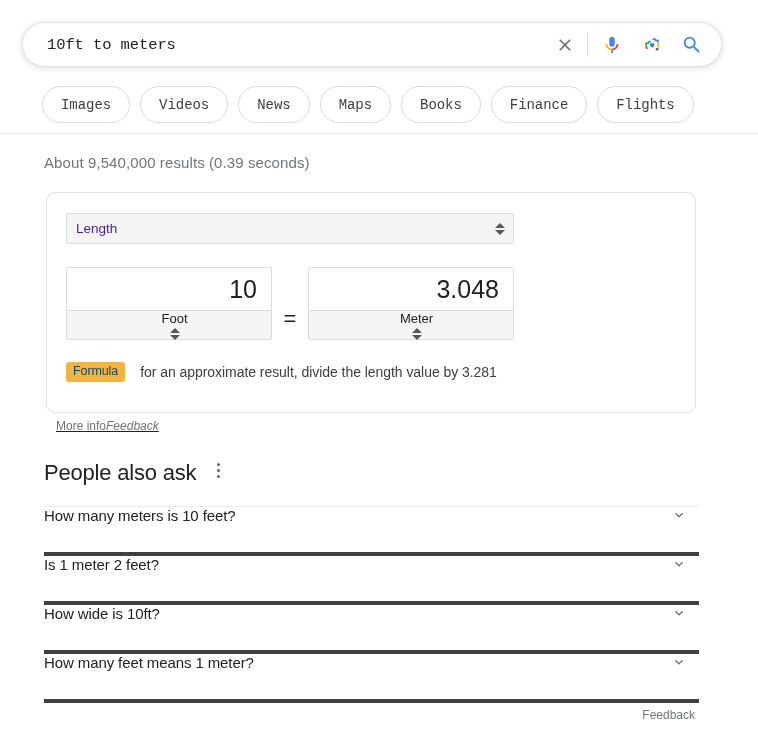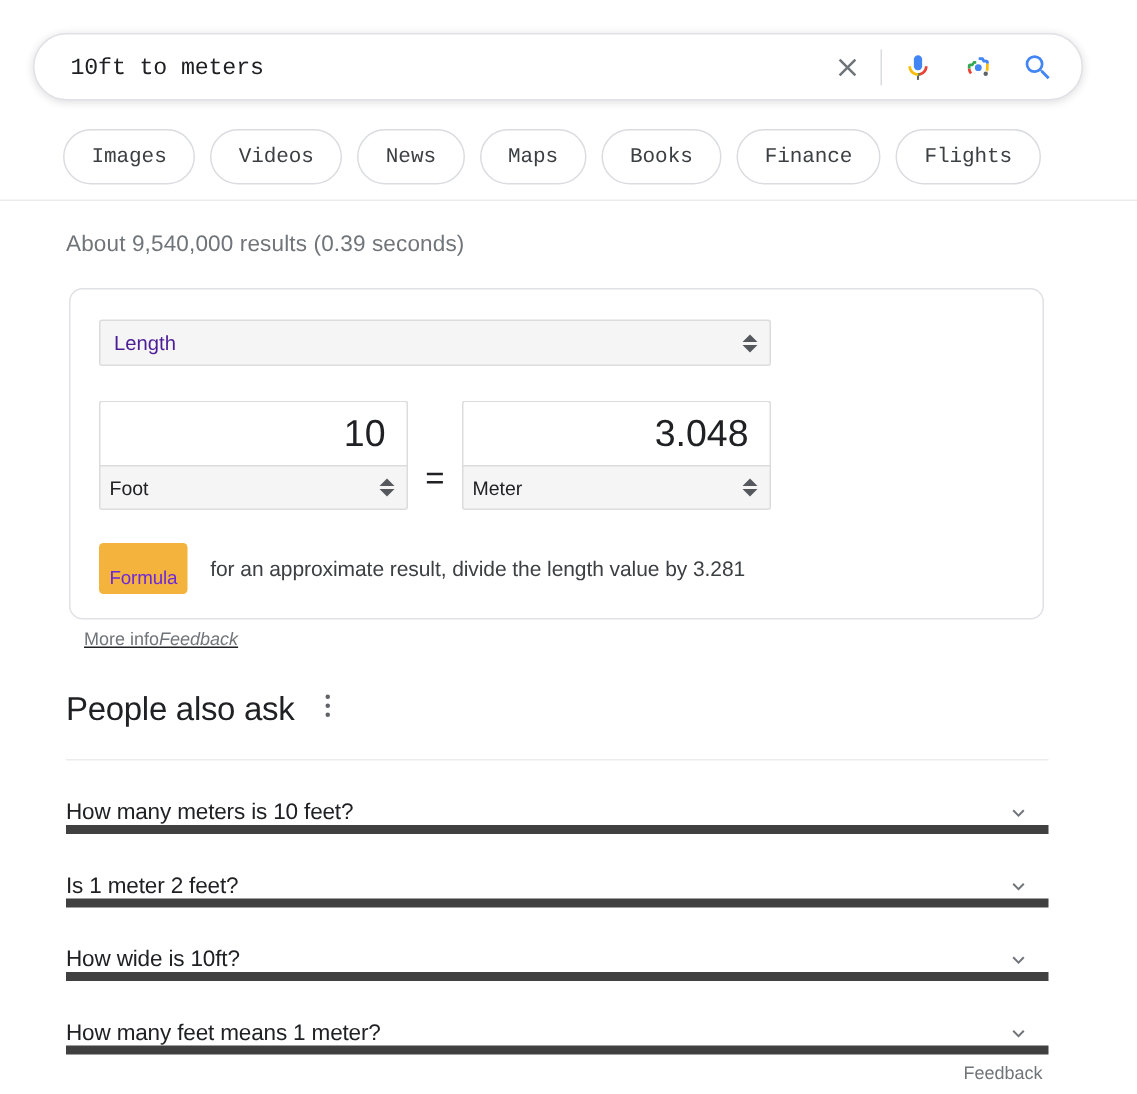--- a/index.html
+++ b/index.html
@@ -189,46 +189,47 @@
     overflow: hidden;
   }
   .unit-select {
     width: 206px;
     height: 30px;
     border: 1px solid #dcdcdc;
     background: #f5f5f5;
     border-radius: 0 0 2px 2px;
     display: flex;
     align-items: center;
-    padding: 0 8px 0 6px;
+    padding: 0 8px 0 19px;
     font-size: 13px;
     color: #202124;
     cursor: pointer;
+    flex-direction: column;
   }
   .unit-select .label { flex: 1 1 auto; }
   .equals {
     width: 36px;
     text-align: center;
     font-size: 22px;
     color: #202124;
     line-height: 43px;
     flex: 0 0 auto;
   }
 
   .formula-row {
     display: flex;
     align-items: center;
     margin-top: 22px;
   }
   .formula-badge {
     background: #f3b33d;
-    color: #6d28d9;
+    color: #0c4a6e;
     font-size: 12.5px;
     border-radius: 3px;
-    padding: 17px 7px 4px 7px;
+    padding: 3px 7px 4px 7px;
     line-height: 1;
     letter-spacing: -0.1px;
   }
   .formula-text {
     margin-left: 15px;
     font-size: 14px;
     color: #3c4043;
     letter-spacing: -0.05px;
   }
 
@@ -292,23 +293,23 @@
     display: block;
   }
 
   .paa-list {
     margin-top: 12px;
     border-top: 1px solid #ececec;
   }
   .paa-item {
     height: 49px;
     display: flex;
-    align-items: flex-end;
+    align-items: flex-start;
     justify-content: space-between;
-    border-bottom: 6px solid #404040;
+    border-bottom: 4px solid #404040;
     cursor: pointer;
     padding-right: 12px;
   }
   .paa-q {
     font-size: 15px;
     color: #202124;
     letter-spacing: -0.1px;
   }
   .chevron {
     width: 16px;

